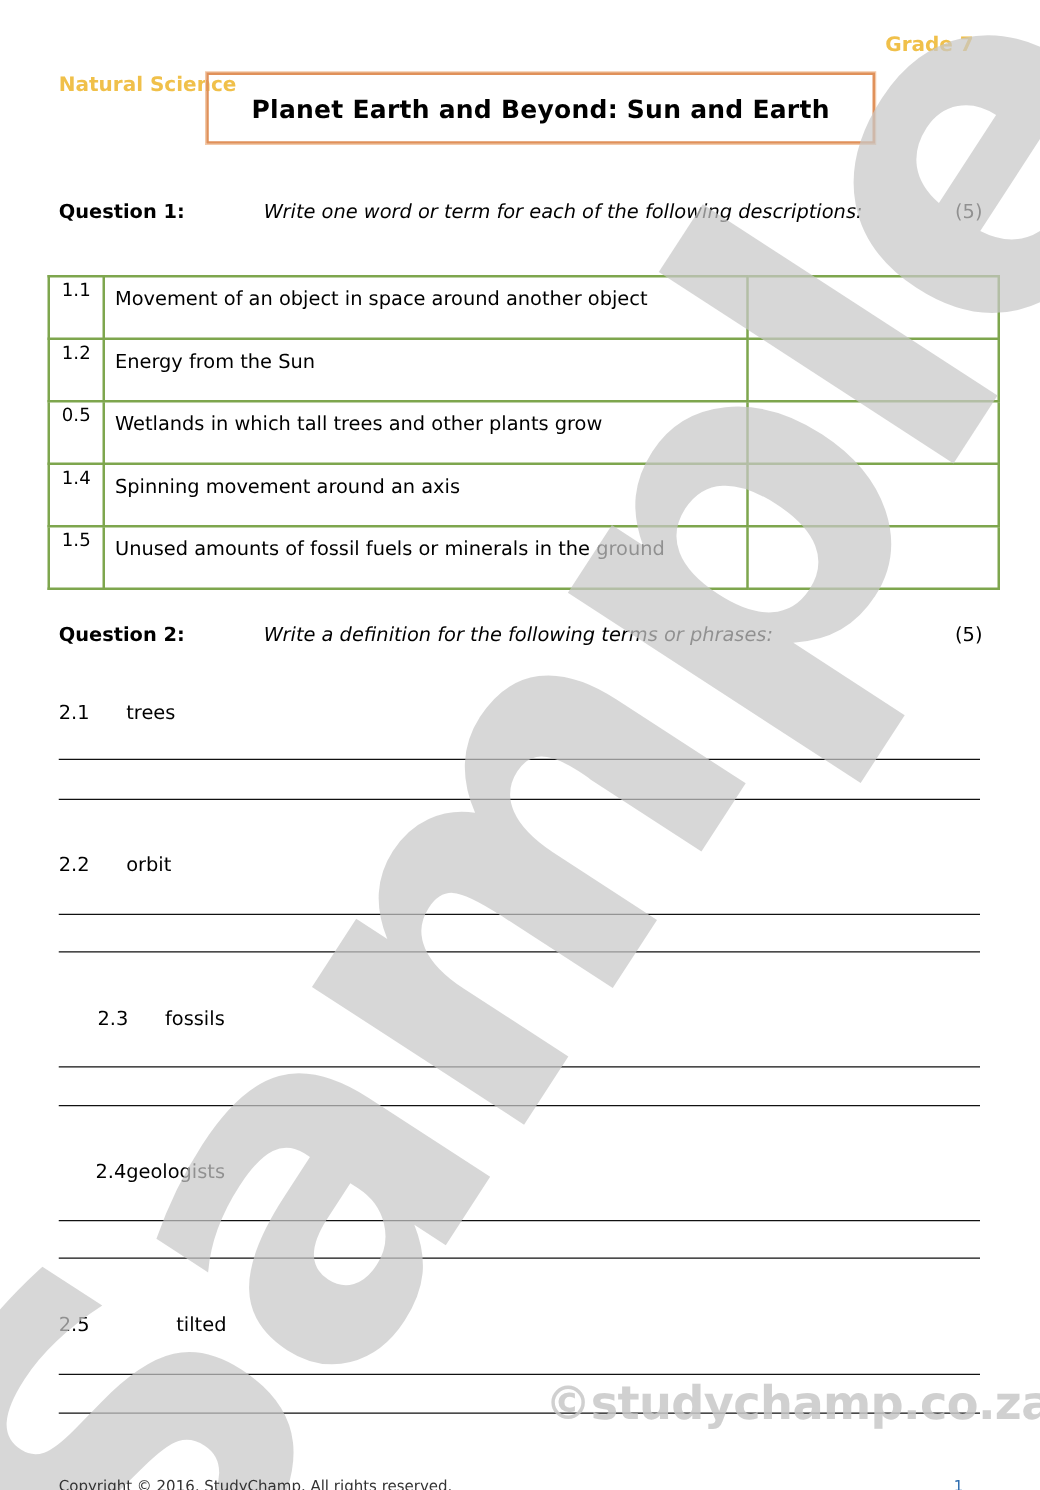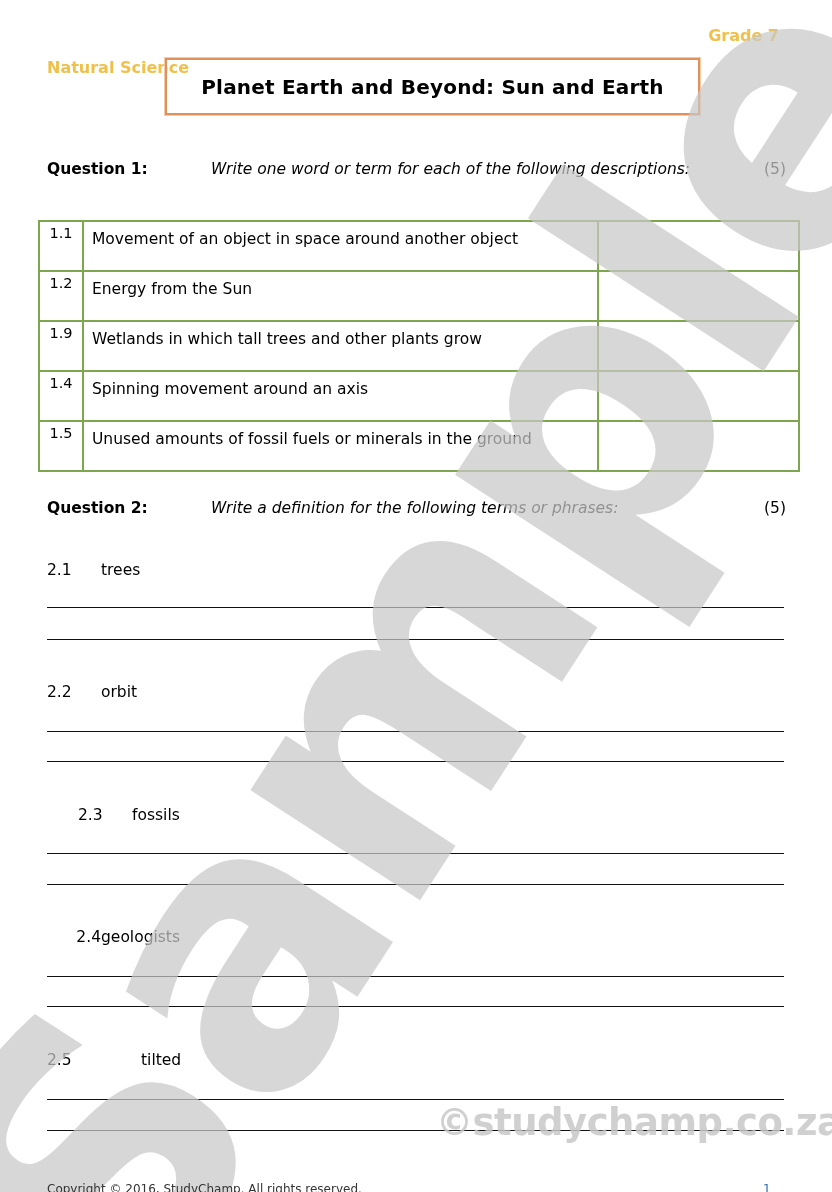--- a/index.html
+++ b/index.html
@@ -88,21 +88,21 @@
     <td class="num-cell">1.1</td>
     <td class="desc-cell">Movement of an object in space around another object</td>
     <td class="ans-cell"></td>
   </tr>
   <tr>
     <td class="num-cell">1.2</td>
     <td class="desc-cell">Energy from the Sun</td>
     <td class="ans-cell"></td>
   </tr>
   <tr>
-    <td class="num-cell">1.9</td>
+    <td class="num-cell">0.5</td>
     <td class="desc-cell">Wetlands in which tall trees and other plants grow</td>
     <td class="ans-cell"></td>
   </tr>
   <tr>
     <td class="num-cell">1.4</td>
     <td class="desc-cell">Spinning movement around an axis</td>
     <td class="ans-cell"></td>
   </tr>
   <tr>
     <td class="num-cell">1.5</td>

